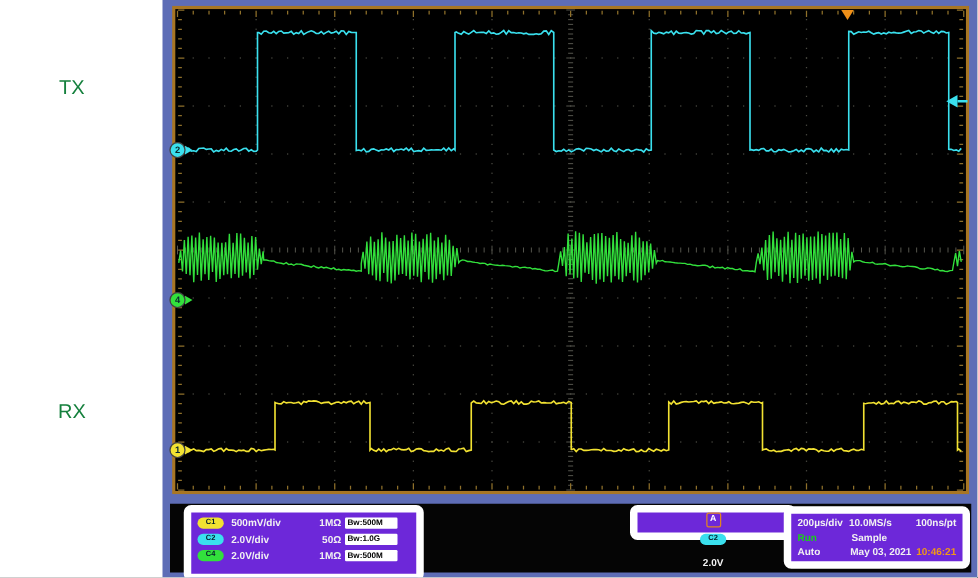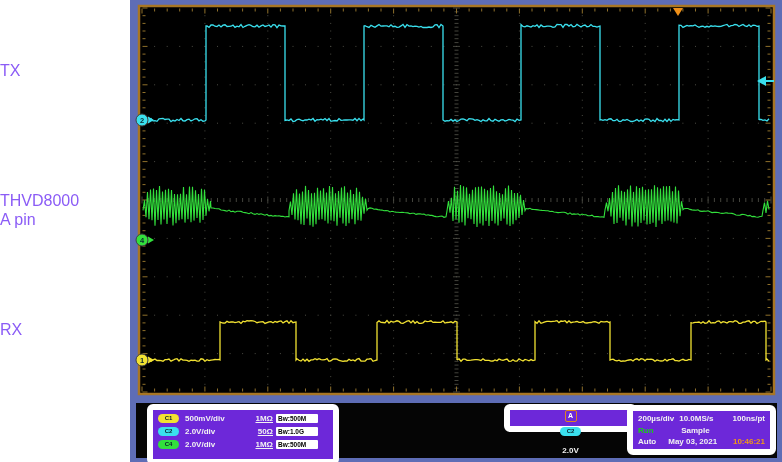--- a/index.html
+++ b/index.html
@@ -1,55 +1,51 @@
 <!DOCTYPE html>
 <html><head>
 <meta charset="utf-8">
 <style>
   html,body{margin:0;padding:0;background:#ffffff;}
   #stage{position:relative;width:782px;height:462px;background:#ffffff;overflow:hidden;
          font-family:"Liberation Sans",sans-serif;}
   
-  .side-label{position:absolute;left:0;width:115px;text-align:left;color:#8b5cf6;
+  .side-label{position:absolute;left:0;width:115px;text-align:center;color:#15803d;
               font-size:16px;line-height:19px;}
   
   #scope-app{position:absolute;left:130px;top:0;width:652px;height:462px;background:#5e6db6;}
   #status-bar-bg{position:absolute;left:6px;top:403px;width:641px;height:55px;background:#050505;}
   #scope-svg{position:absolute;left:-130px;top:0;width:782px;height:462px;}
   
   .sbox{position:absolute;background:#6d28d9;border:6px solid #ffffff;border-radius:6px;
         color:#f2f2f2;font-size:8px;font-weight:bold;}
   #ch-box{left:17px;top:404px;width:180px;height:45px;padding:2px 0;}
   .ch-row{display:flex;align-items:center;height:13px;padding:0 5px;}
   .ch-pill{width:21px;height:9px;border-radius:5px;color:#05202a;font-size:6px;font-weight:bold;
            text-align:center;line-height:9px;flex:0 0 auto;}
   .ch-scale{margin-left:6px;width:62px;}
-  .ch-imp{width:26px;text-align:right;margin-right:3px;text-decoration:underline;}
+  .ch-imp{width:26px;text-align:right;margin-right:3px;}
   .bw-box{background:#ffffff;color:#000;border-radius:1px;font-size:6.5px;font-weight:bold;
           padding:0 2px;height:9px;line-height:9px;min-width:38px;text-align:left;}
   #trig-box{left:374px;top:404px;width:113px;height:16px;display:flex;align-items:center;
             gap:5px;padding:0 4px;flex-direction:column;}
   .a-badge{width:10px;height:10px;border:1px solid #e08420;border-radius:2px;color:#fff;
            font-size:7px;font-weight:bold;text-align:center;line-height:10px;}
   #acq-box{left:497px;top:405px;width:149px;height:50px;padding:2px 5px;box-sizing:border-box;}
   .acq-row{display:flex;align-items:center;height:11.5px;}
   .acq-run{color:#18d018;}
   .acq-time{color:#f09818;}
   .sp{flex:1;}
 </style>
 </head>
 <body>
 
 <div id="stage">
 
   <div class="side-label" style="top:61px;">TX</div>
-  <div class="side-label" style="top:191px;">
-    <span>THVD8000</span><br>
-    <span>A pin</span>
-  </div>
   <div class="side-label" style="top:320px;">RX</div>
 
   <div id="scope-app">
     <div id="status-bar-bg"></div>
     <svg id="scope-svg" viewBox="0 0 782 462" xmlns="http://www.w3.org/2000/svg">
         <rect x="139" y="6" width="635" height="388" fill="#000000" stroke="#a87624" stroke-width="2.5"></rect>
         <g fill="#4a4a42">
           <rect xmlns="http://www.w3.org/2000/svg" x="204.4" y="15.2" width="1" height="1"></rect>
           <rect xmlns="http://www.w3.org/2000/svg" x="204.4" y="22.9" width="1" height="1"></rect>
           <rect xmlns="http://www.w3.org/2000/svg" x="204.4" y="30.5" width="1" height="1"></rect>
@@ -893,19 +889,19 @@
       </div>
       <div class="acq-row">
         <span class="acq-run">Run</span>
         <span class="sp"></span>
         <span>Sample</span>
         <span class="sp"></span>
           <span class="sp"></span>
       </div>
       <div class="acq-row">
         <span>Auto</span>
-        <span style="margin-left:12px;">May 03, 2021</span>
+        <span style="margin-left:24px;">May 03, 2021</span>
         <span class="sp"></span>
         <span class="acq-time">10:46:21</span>
       </div>
     </div>
   </div>
 </div>
 
 </body></html>

